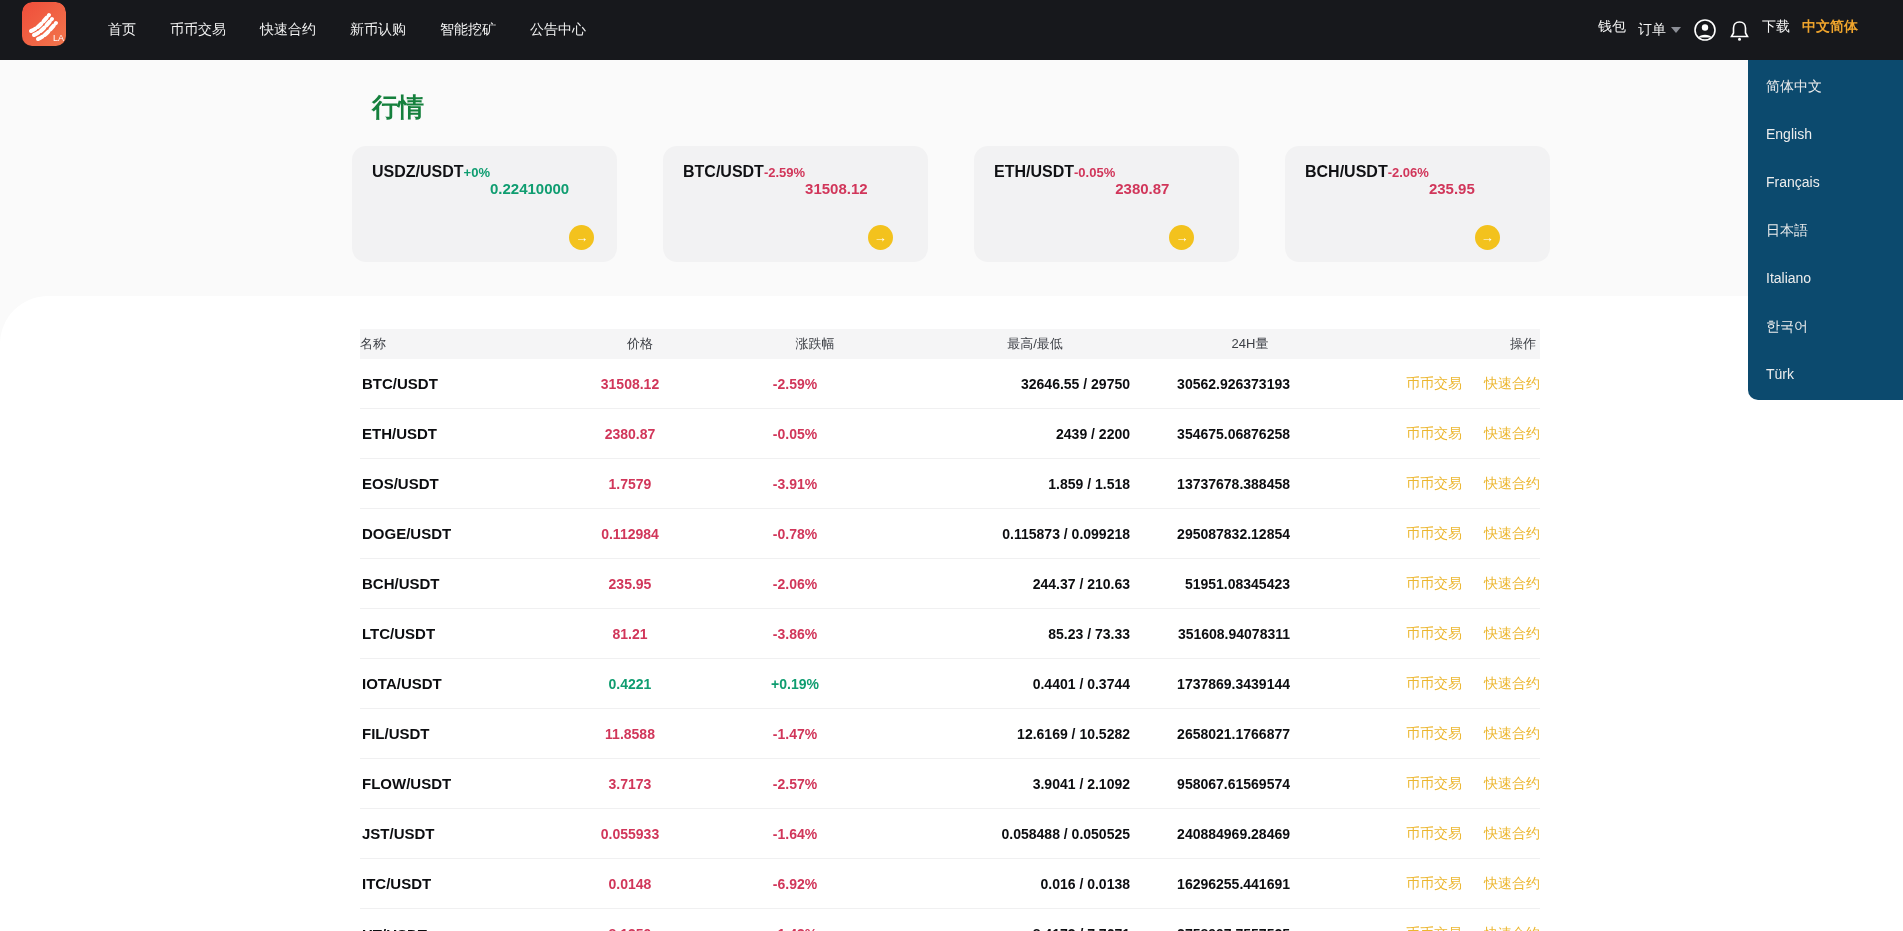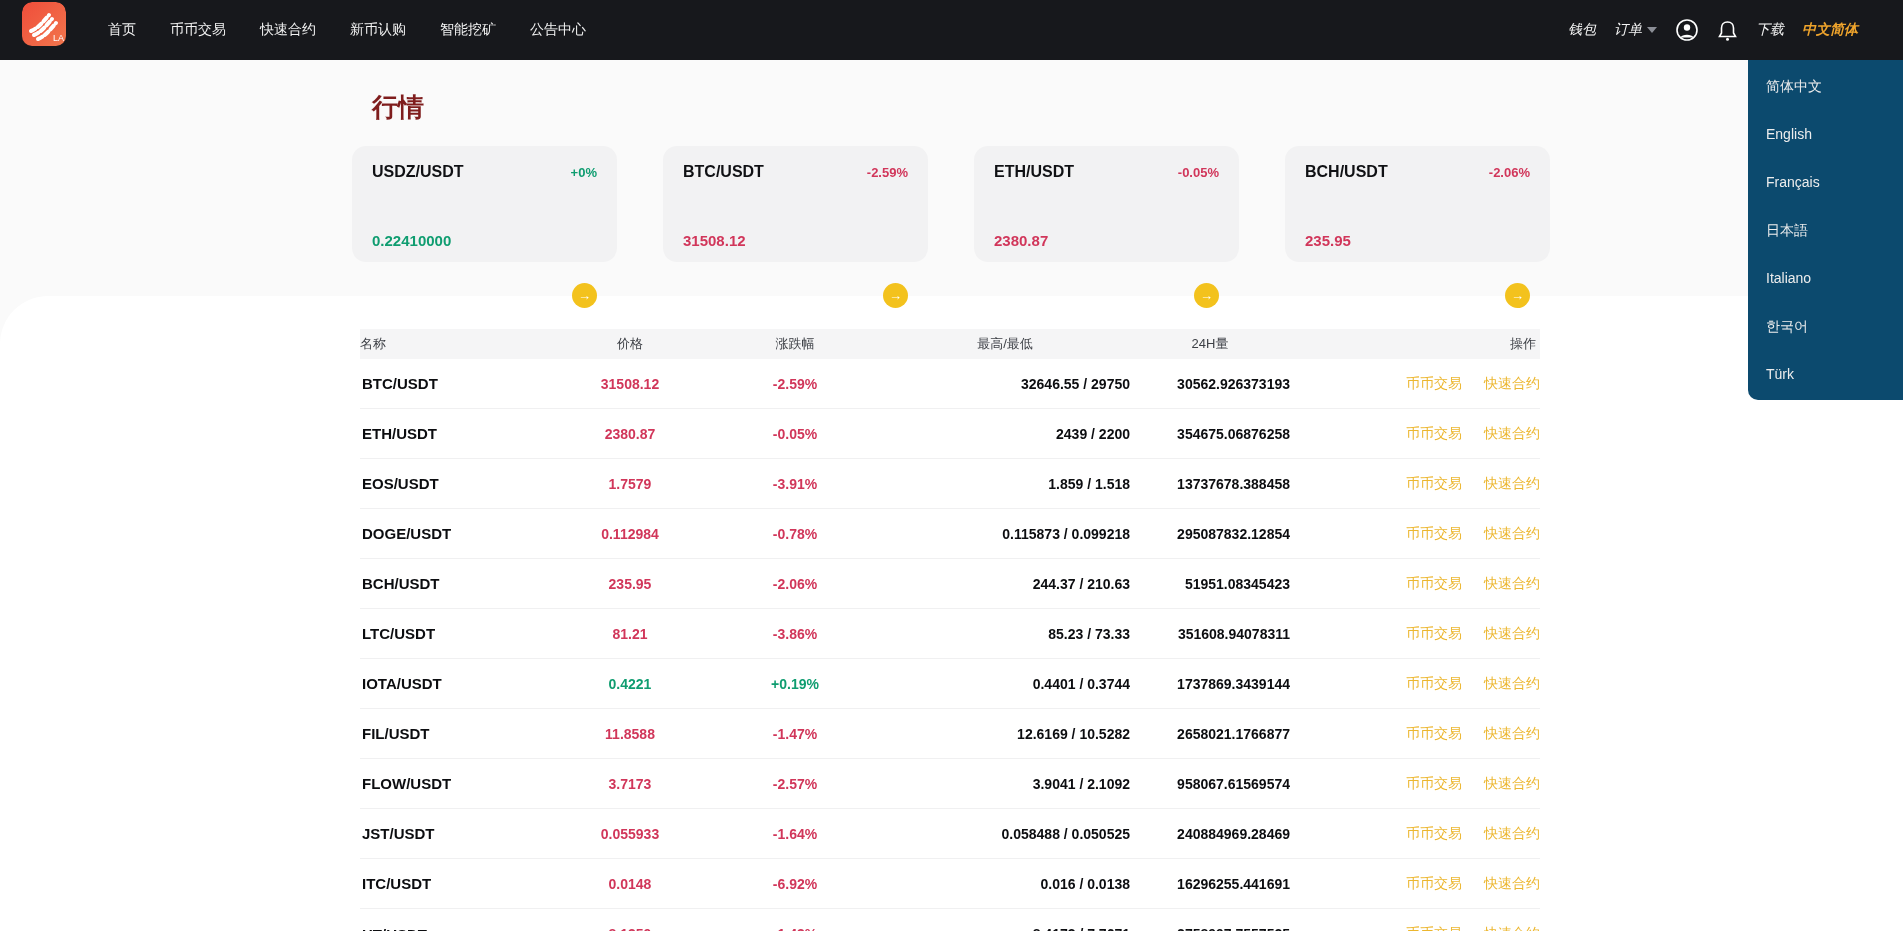--- a/index.html
+++ b/index.html
@@ -7,56 +7,56 @@
     font-family:"Liberation Sans","DejaVu Sans",sans-serif;
     background:#fafafa; }
 
   
   .navbar { position:relative; z-index:20; height:60px; background:#17181c;
     display:flex; align-items:center; padding:0 45px 0 22px; }
   .logo { width:44px; height:56px; border-radius:10px; overflow:hidden;
     margin-right:42px; flex:0 0 auto; }
   .nav-links { display:flex; align-items:center; gap:34px; }
   .nav-link { color:#f2f2f2; font-size:14px; cursor:pointer; white-space:nowrap; }
-  .nav-right { margin-left:auto; display:flex; align-items:center; gap:18px;font-style:italic; }
+  .nav-right { margin-left:auto; display:flex; gap:12px; }
   .nav-right .nav-link { color:#f5f5f5; }
   .orders-wrap { display:flex; align-items:center; gap:5px; }
   .caret { width:0; height:0; border-left:5px solid transparent;
     border-right:5px solid transparent; border-top:6px solid #8b8e96; }
   .icon-btn { display:flex; align-items:center; justify-content:center; cursor:pointer; }
   .lang-current { color:#efa42c; font-size:14px; font-weight:700; cursor:pointer; }
 
   
   .lang-menu { position:absolute; z-index:30; top:60px; right:0; width:155px;
     background:#0c4a6e; border-radius:0 0 0 10px; padding:2px 0; }
   .lang-item { height:48px; line-height:48px; padding:0 18px; color:#ededed;
     font-size:14px; cursor:pointer; white-space:nowrap; }
 
   
   .content { width:1200px; margin-left:352px; }
-  .page-title { margin:30px 0 0 20px; font-size:26px; font-weight:700; color:#7f1d1d; }
+  .page-title { margin:30px 0 0 20px; font-size:26px; font-weight:700; color:#15803d; }
   .cards { display:flex; gap:46px; margin-top:21px; }
   .card { width:265px; height:116px; background:#f2f2f3; border-radius:14px;
-    padding:17px 20px 12px 20px; display:flex; flex-direction:column; cursor:pointer;gap:34px; }
+    padding:17px 20px 12px 20px; display:flex; flex-direction:row; cursor:pointer; }
   .card-top { display:flex; justify-content:space-between; align-items:baseline; }
   .card-pair { font-size:16px; font-weight:700; color:#101114; }
   .card-change { font-size:13px; font-weight:700; }
   .card-price { margin-top:17px; font-size:15px; font-weight:700; }
   .card-foot { margin-top:auto; display:flex; justify-content:flex-end; }
   .arrow-btn { width:25px; height:25px; border-radius:50%; background:#f3c21d;
     color:#fff; display:flex; align-items:center; justify-content:center;
     font-size:13px; font-weight:700; cursor:pointer; }
 
   
   .panel { margin-top:34px; background:#ffffff; border-radius:48px 48px 0 0;
     min-height:645px; padding-top:33px; }
   .mtable { width:1180px; margin-left:360px; }
   .thead, .trow { display:grid;
     grid-template-columns:190px 160px 170px 250px 160px 1fr; align-items:center; }
-  .thead { height:30px; background:#f5f5f6; }
+  .thead { height:30px; background:#f5f5f6;gap:10px; }
   .th { font-size:13px; color:#3c3f45; }
   .t-center { text-align:center; }
   .t-right  { text-align:right; padding-right:4px; }
   .trow { height:50px; border-bottom:1px solid #f0f0f1; }
   .trow:last-child { border-bottom:none; }
   .c-name { font-size:15px; font-weight:700; color:#0c0d10; padding-left:2px; }
   .c-price, .c-change { text-align:center; font-size:14px; font-weight:700; }
   .c-hl, .c-vol { text-align:right; font-size:14px; font-weight:700; color:#0c0d10; }
   .c-actions { text-align:right; display:flex; justify-content:flex-end; gap:22px; }
   .action-link { color:#ecb62e; font-size:14px; cursor:pointer; white-space:nowrap; }

